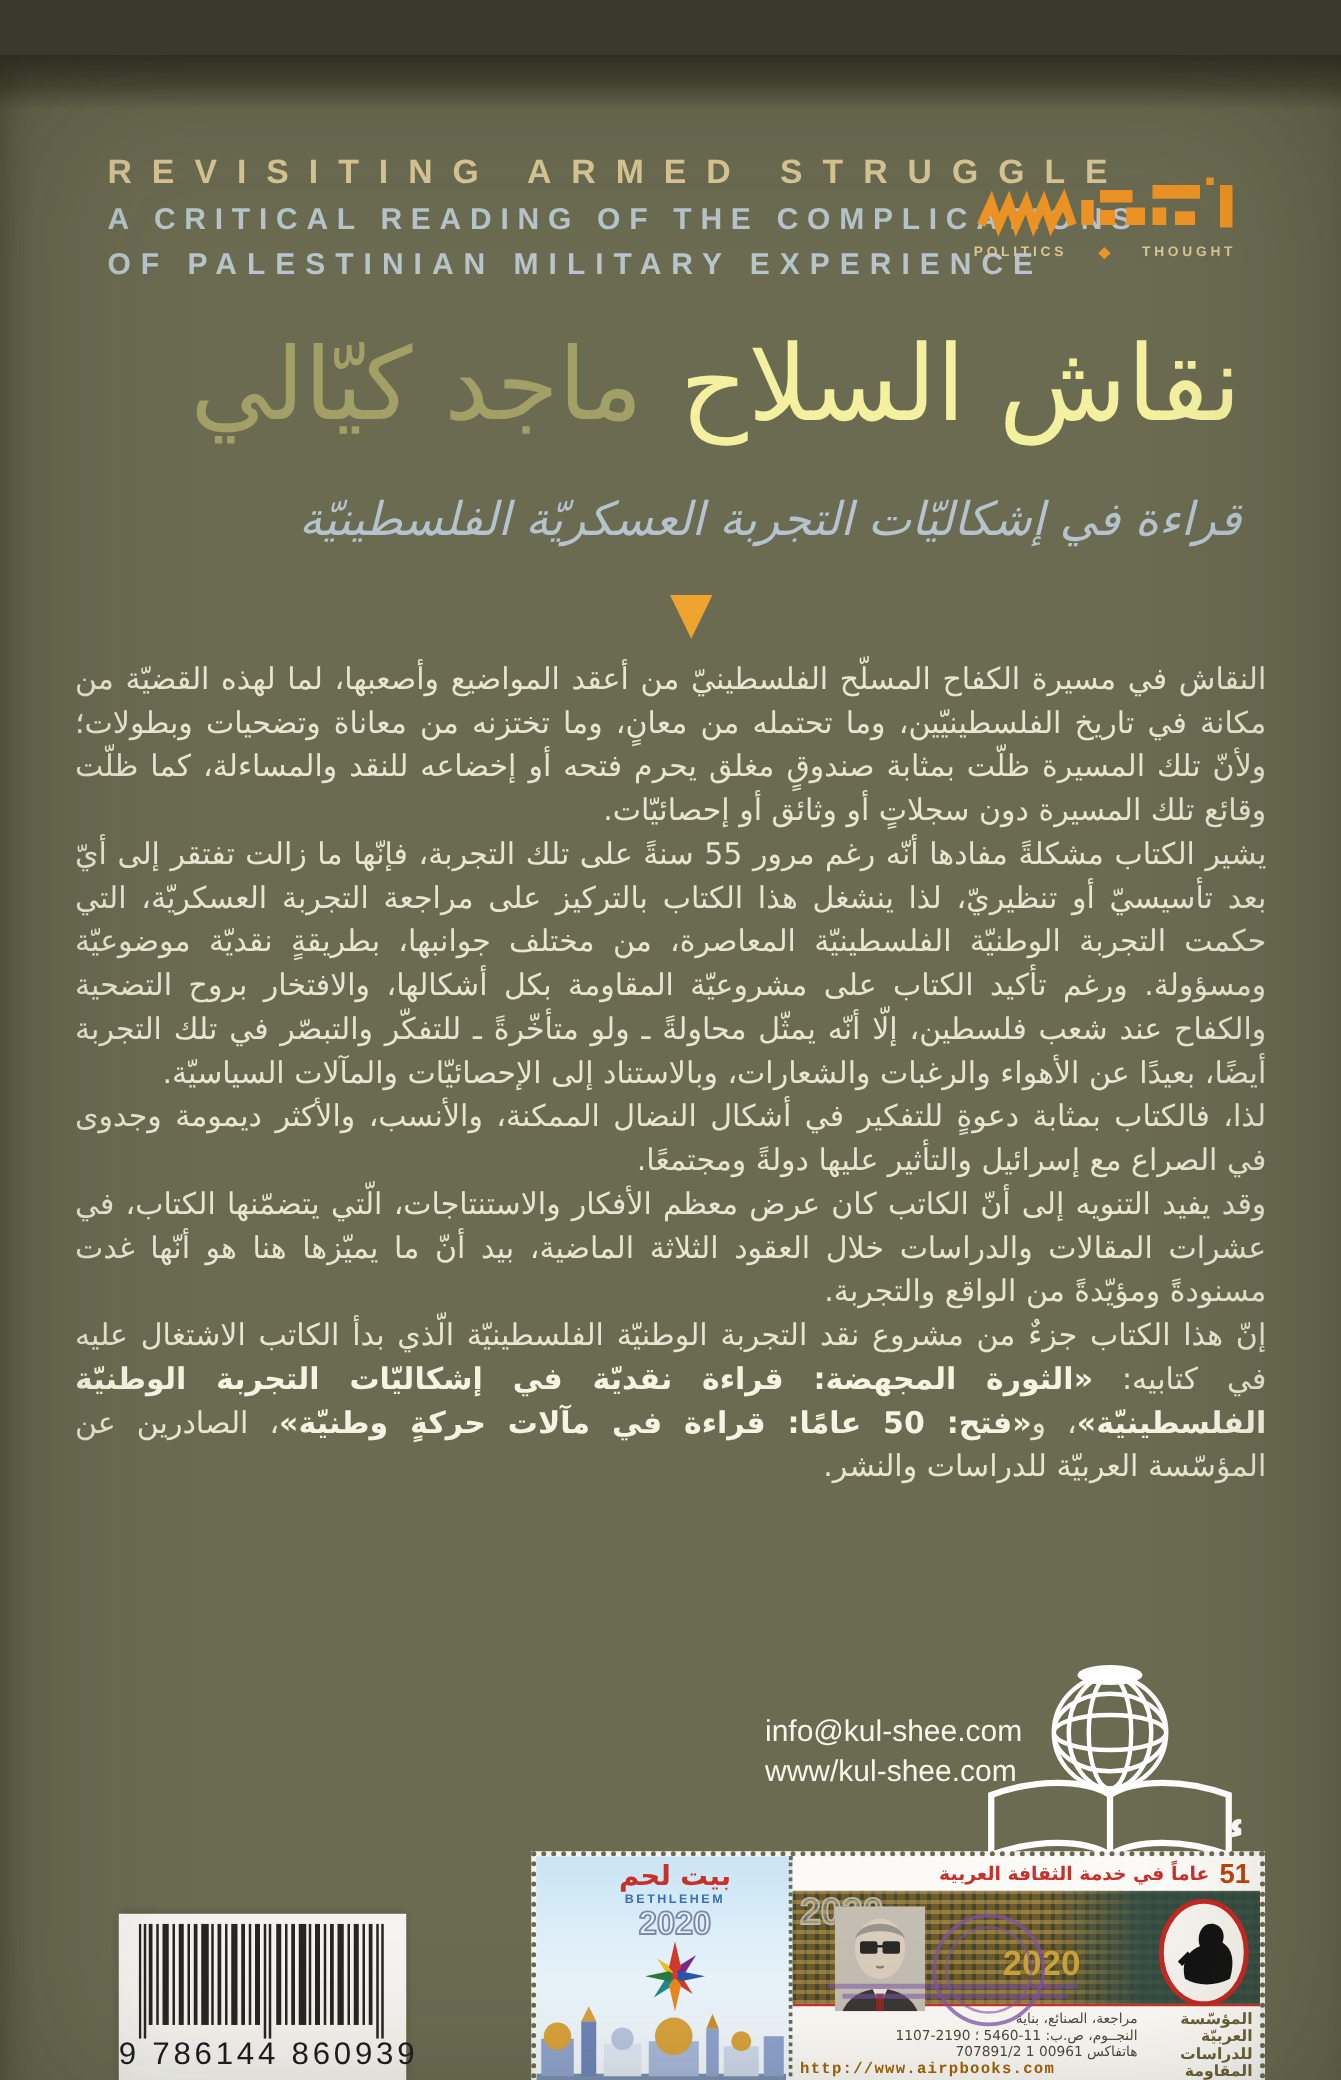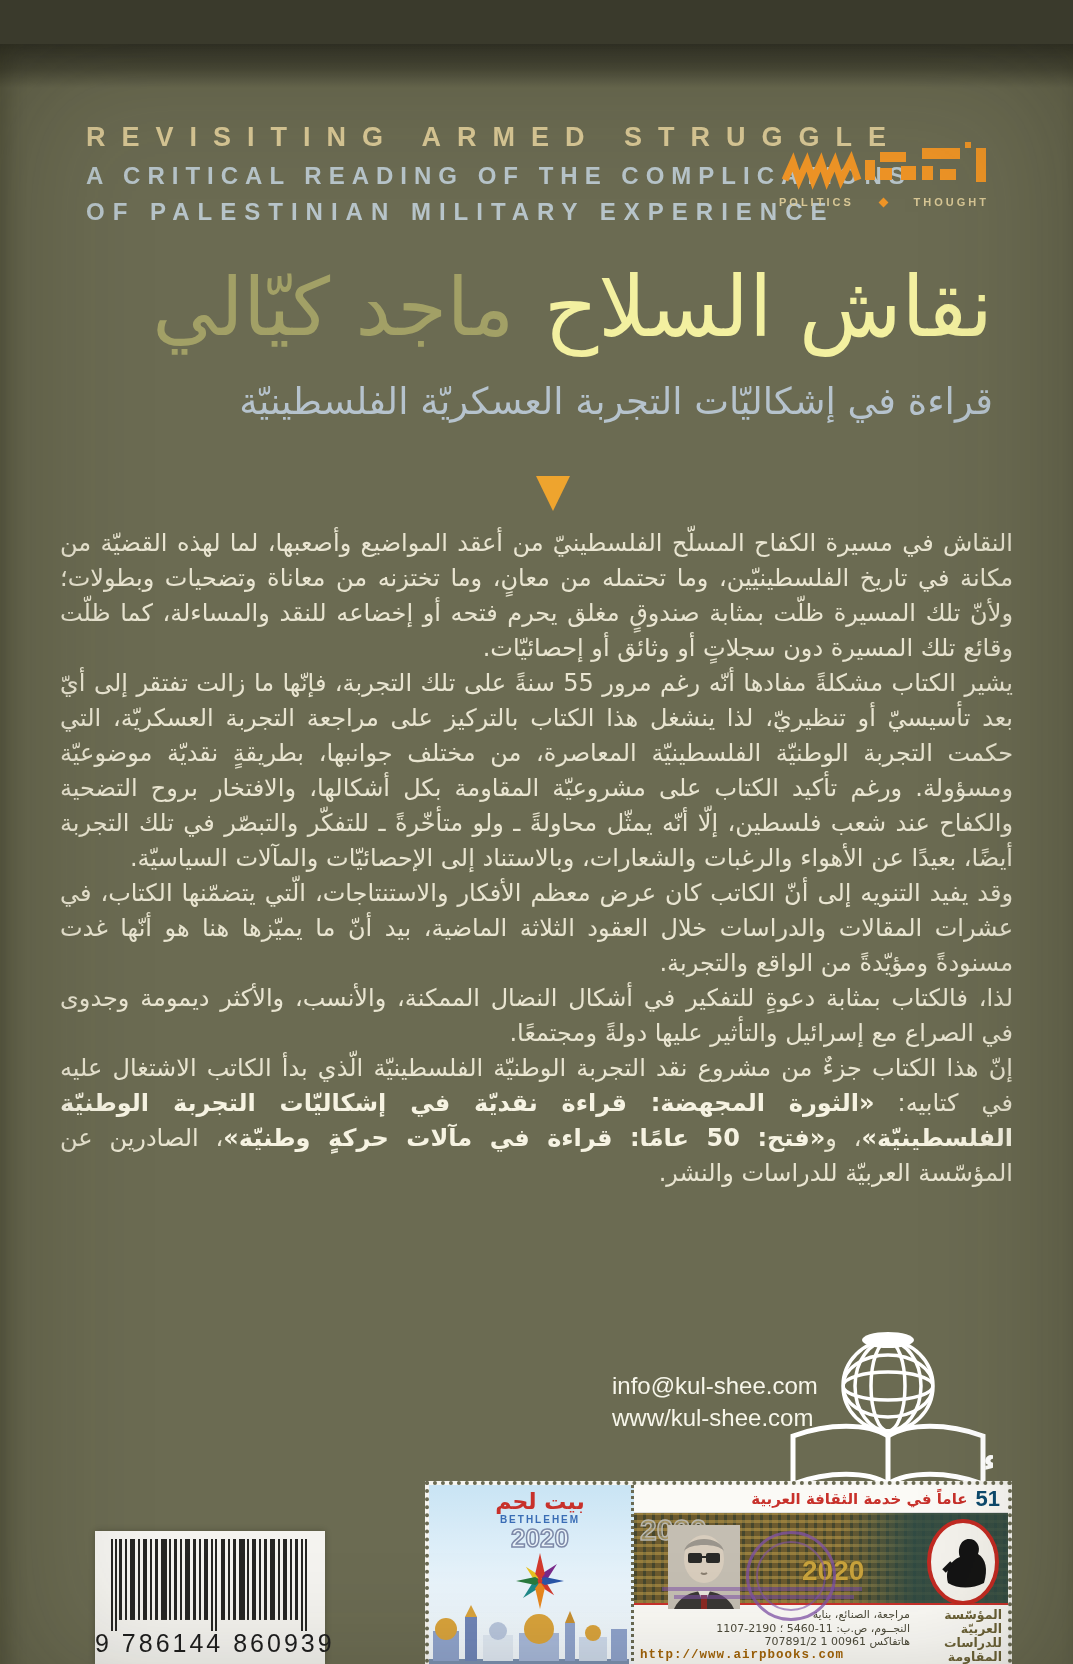--- a/index.html
+++ b/index.html
@@ -21,21 +21,21 @@
   .eng .l3{font-size:24px;letter-spacing:8px;margin-top:8px;white-space:nowrap;}
   
   .series-logo{position:absolute;right:84px;top:96px;width:210px;text-align:center;}
   .series-logo .caption{display:flex;align-items:center;justify-content:space-between;margin-top:2px;
     color:#d8c795;font-family:"Liberation Sans",sans-serif;font-weight:bold;font-size:11px;letter-spacing:3px;}
   .series-logo .diamond{width:7px;height:7px;background:#ee9426;transform:rotate(45deg);margin:0 4px;}
   
   .title-row{position:absolute;right:80px;top:208px;display:flex;gap:30px;direction:rtl;white-space:nowrap;}
   .title-main{font-size:84px;line-height:110px;color:#f3f0a0;}
   .title-author{font-size:80px;line-height:112px;color:#a2a066;}
-  .subtitle{position:absolute;right:80px;top:336px;direction:rtl;font-size:37px;color:#b6c3cd;white-space:nowrap;}
+  .subtitle{position:absolute;right:80px;top:350px;direction:rtl;font-size:37px;color:#b6c3cd;white-space:nowrap;font-style:italic;}
   .tri{position:absolute;left:536px;top:432px;width:0;height:0;
     border-left:17px solid transparent;border-right:17px solid transparent;border-top:35px solid #eea42e;}
   
   .body-text{position:absolute;left:60px;right:60px;top:482px;direction:rtl;
     text-align:justify;color:#e9e5d1;font-size:24px;line-height:35px;}
   .body-text p{margin:0;}
   .body-text .bld{font-weight:bold;color:#f6f3e2;}
   
   .contacts{position:absolute;left:612px;top:1326px;color:#f7f6ea;
     font-family:"Liberation Sans",sans-serif;font-weight:normal;font-size:24px;line-height:32px;white-space:nowrap;}
@@ -47,21 +47,21 @@
     border-right:3px dotted #6a6a52;box-sizing:border-box;position:relative;overflow:hidden;text-align:center;padding-left:20px;}
   .stamp-left .ar{color:#c8312b;font-size:22px;font-weight:bold;margin-top:4px;direction:rtl;}
   .stamp-left .en{color:#3a6db5;font-family:"Liberation Sans",sans-serif;font-size:10px;font-weight:bold;letter-spacing:2px;}
   .stamp-left .yr{font-family:"Liberation Sans",sans-serif;font-weight:bold;font-size:26px;color:#e9f2f8;
     -webkit-text-stroke:1.5px #7d89a8;line-height:26px;}
   .stamp-left svg.star{display:block;margin:2px auto 0;}
   .stamp-left svg.city{position:absolute;bottom:0;left:0;}
   .stamp-right{flex:1;position:relative;display:flex;flex-direction:column;overflow:hidden;}
   .stamp-right .hdr{height:27px;background:#fbfaf6;display:flex;direction:rtl;align-items:center;
     padding:0 8px;gap:8px;border-bottom:1px solid #ddd;}
-  .stamp-right .hdr .num{color:#0c4a6e;font-family:"Liberation Sans",sans-serif;font-weight:bold;font-size:22px;}
+  .stamp-right .hdr .num{color:#c2410c;font-family:"Liberation Sans",sans-serif;font-weight:bold;font-size:22px;}
   .stamp-right .hdr .cap{color:#c8312b;font-size:15px;font-weight:bold;white-space:nowrap;}
   .mosaic{flex:1;position:relative;background-color:#6b5a2e;
     background-image:
       linear-gradient(90deg, rgba(60,90,80,0) 55%, rgba(45,75,70,.85) 75%),
       repeating-linear-gradient(0deg, rgba(205,170,80,.45) 0 3px, rgba(0,0,0,0) 3px 8px),
       repeating-linear-gradient(90deg, rgba(40,55,45,.55) 0 3px, rgba(0,0,0,0) 3px 9px);}
   .y-outline{position:absolute;left:6px;top:0;font-family:"Liberation Sans",sans-serif;font-weight:bold;
     font-size:30px;color:rgba(220,218,210,.25);-webkit-text-stroke:1.5px #b9b7ae;}
   .y-gold{position:absolute;left:168px;top:42px;font-family:"Liberation Sans",sans-serif;font-weight:bold;
     font-size:28px;color:#c8a23c;text-shadow:0 0 2px #5a4a1a;}
@@ -124,22 +124,22 @@
     <span class="title-main">نقاش السلاح</span>
     <span class="title-author">ماجد كيّالي</span>
   </div>
   <div class="subtitle">قراءة في إشكاليّات التجربة العسكريّة الفلسطينيّة</div>
 
   <div class="tri"></div>
 
   <div class="body-text">
     <p>النقاش في مسيرة الكفاح المسلّح الفلسطينيّ من أعقد المواضيع وأصعبها، لما لهذه القضيّة من مكانة في تاريخ الفلسطينيّين، وما تحتمله من معانٍ، وما تختزنه من معاناة وتضحيات وبطولات؛ ولأنّ تلك المسيرة ظلّت بمثابة صندوقٍ مغلق يحرم فتحه أو إخضاعه للنقد والمساءلة، كما ظلّت وقائع تلك المسيرة دون سجلاتٍ أو وثائق أو إحصائيّات.</p>
     <p>يشير الكتاب مشكلةً مفادها أنّه رغم مرور 55 سنةً على تلك التجربة، فإنّها ما زالت تفتقر إلى أيّ بعد تأسيسيّ أو تنظيريّ، لذا ينشغل هذا الكتاب بالتركيز على مراجعة التجربة العسكريّة، التي حكمت التجربة الوطنيّة الفلسطينيّة المعاصرة، من مختلف جوانبها، بطريقةٍ نقديّة موضوعيّة ومسؤولة. ورغم تأكيد الكتاب على مشروعيّة المقاومة بكل أشكالها، والافتخار بروح التضحية والكفاح عند شعب فلسطين، إلّا أنّه يمثّل محاولةً ـ ولو متأخّرةً ـ للتفكّر والتبصّر في تلك التجربة أيضًا، بعيدًا عن الأهواء والرغبات والشعارات، وبالاستناد إلى الإحصائيّات والمآلات السياسيّة.</p>
+    <p>لذا، فالكتاب بمثابة دعوةٍ للتفكير في أشكال النضال الممكنة، والأنسب، والأكثر ديمومة وجدوى في الصراع مع إسرائيل والتأثير عليها دولةً ومجتمعًا.</p>
     <p>وقد يفيد التنويه إلى أنّ الكاتب كان عرض معظم الأفكار والاستنتاجات، الّتي يتضمّنها الكتاب، في عشرات المقالات والدراسات خلال العقود الثلاثة الماضية، بيد أنّ ما يميّزها هنا هو أنّها غدت مسنودةً ومؤيّدةً من الواقع والتجربة.</p>
-    <p>لذا، فالكتاب بمثابة دعوةٍ للتفكير في أشكال النضال الممكنة، والأنسب، والأكثر ديمومة وجدوى في الصراع مع إسرائيل والتأثير عليها دولةً ومجتمعًا.</p>
     <p><span>إنّ هذا الكتاب جزءٌ من مشروع نقد التجربة الوطنيّة الفلسطينيّة الّذي بدأ الكاتب الاشتغال عليه في كتابيه: </span><span class="bld">«الثورة المجهضة: قراءة نقديّة في إشكاليّات التجربة الوطنيّة الفلسطينيّة»</span><span>، و</span><span class="bld">«فتح: 50 عامًا: قراءة في مآلات حركةٍ وطنيّة»</span><span>، الصادرين عن المؤسّسة العربيّة للدراسات والنشر.</span></p>
   </div>
 
   <div class="contacts">
     <div>info@kul-shee.com</div>
     <div>www/kul-shee.com</div>
   </div>
 
   <div class="kulshee">
     <svg width="210" height="178" viewBox="0 0 210 178">

